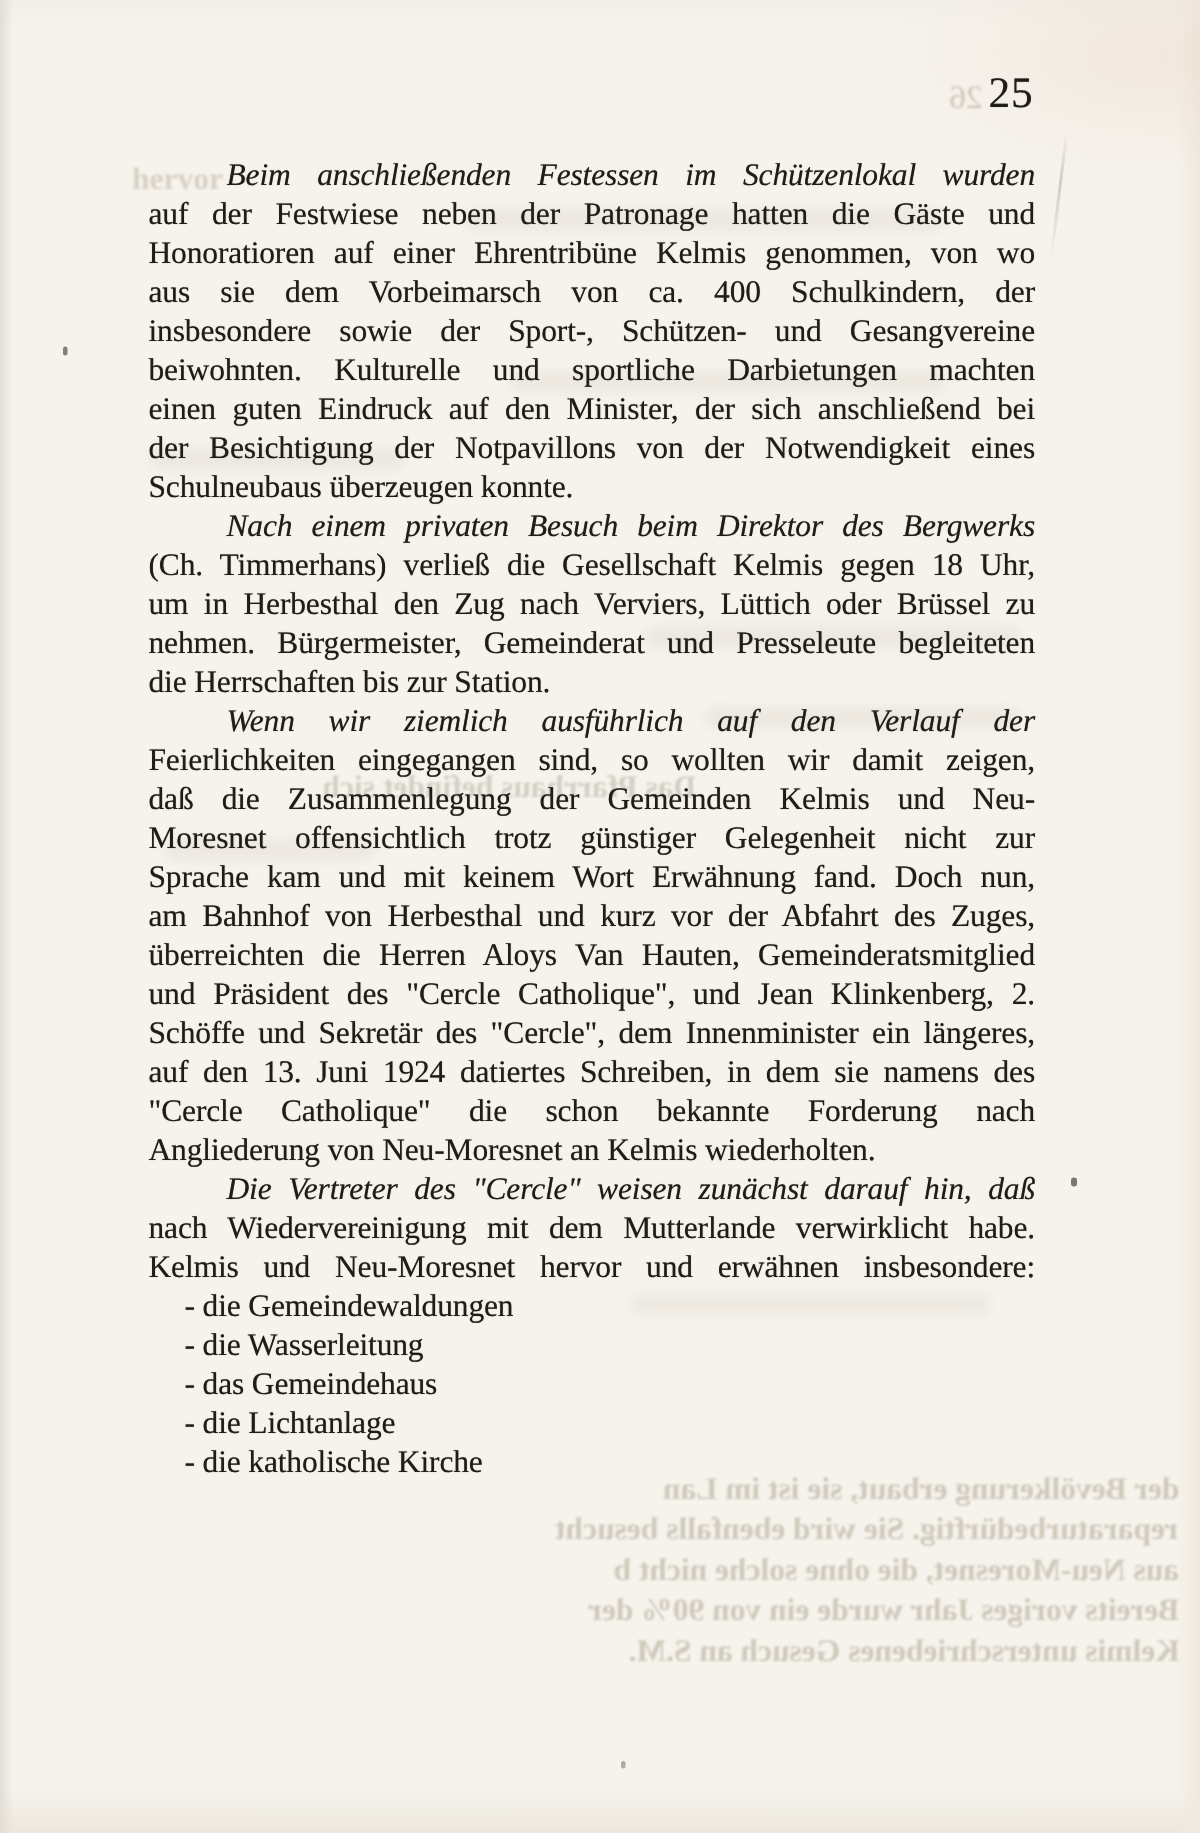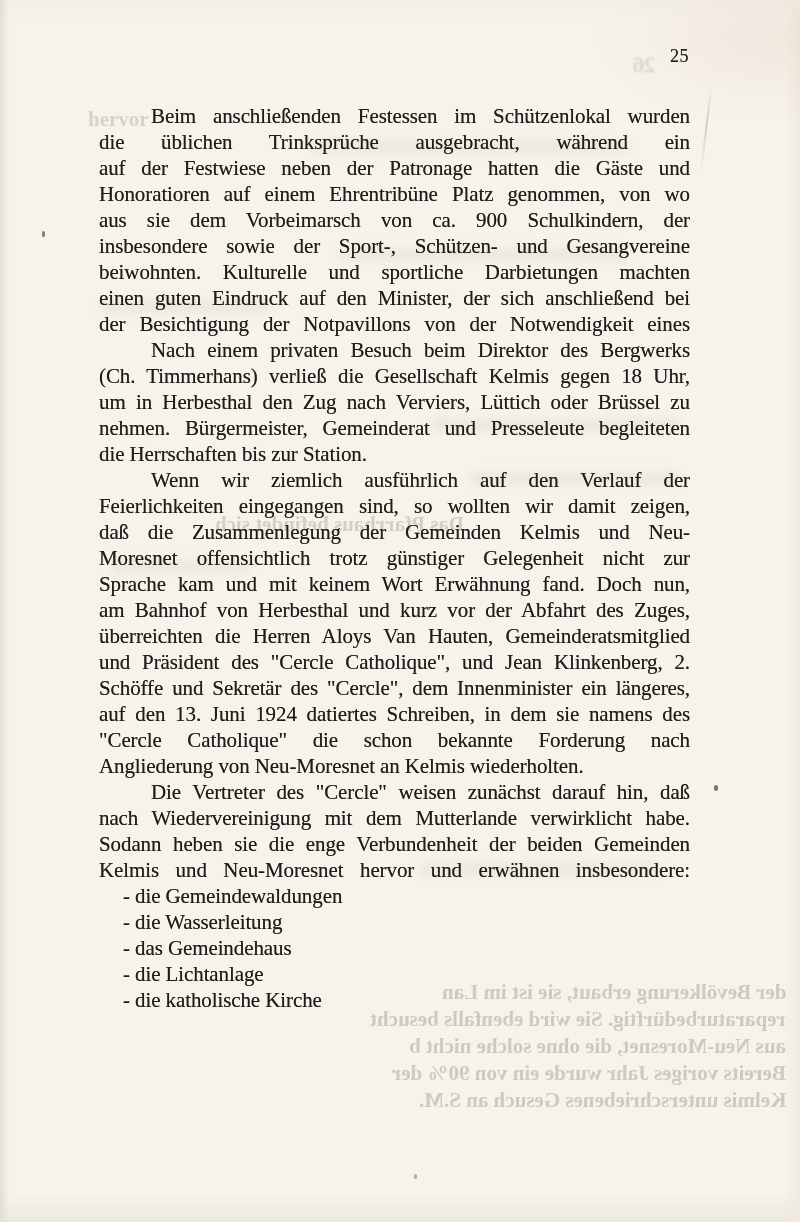--- a/index.html
+++ b/index.html
@@ -18,40 +18,40 @@
       linear-gradient(to top, #ede8df 0px, rgba(246,243,236,0) 30px),
       linear-gradient(to bottom, #f2efe8 0px, rgba(246,243,236,0) 20px),
       #f6f3ec;
     font-family: "Liberation Serif", "DejaVu Serif", serif;
     color: #201c17;
     overflow: hidden;
   }
   .page-number {
     position: absolute;
     top: 46px; right: 111px;
-    font-size: 18px;
+    font-size: 29px;
     letter-spacing: 0.5px;
     text-shadow: 0 0 0.5px rgba(32,28,23,0.6);
   }
   .text-block {
     position: absolute;
     left: 99px; top: 103px;
     width: 591px;
   }
   .line {
     height: 26px;
     line-height: 26px;
     font-size: 21px;
     letter-spacing: -0.1px;
     white-space: nowrap;
     text-align: justify;
     text-align-last: justify;
     text-shadow: 0 0 0.5px rgba(32,28,23,0.65);
   }
-  .line.first { text-indent: 52px; }
+  .line.first { text-indent: 52px; font-style: italic; }
   .line.end { text-align-last: left; white-space: normal; }
   .line.list-item {
     text-align: center;
     text-align-last: left;
     padding-left: 24px;
   }
   .ghost {
     position: absolute;
     font-size: 21px;
     font-weight: bold;
@@ -123,28 +123,28 @@
   <div class="speck s1"></div>
   <div class="speck s2"></div>
   <div class="speck s3"></div>
   <div class="crease"></div>
 
   <div class="page-number">25</div>
 
   <div class="text-block">
 
     <div class="line first">Beim anschließenden Festessen im Schützenlokal wurden</div>
-    <div class="line">die üblichen Trinksprüche ausgebracht, während ein</div>
     <div class="line">auf der Festwiese neben der Patronage hatten die Gäste und</div>
-    <div class="line">Honoratioren auf einem Ehrentribüne Platz genommen, von wo</div>
-    <div class="line">aus sie dem Vorbeimarsch von ca. 900 Schulkindern, der</div>
+    <div class="line">Honoratioren auf einer Ehrentribüne Kelmis genommen, von wo</div>
+    <div class="line">aus sie dem Vorbeimarsch von ca. 400 Schulkindern, der</div>
     <div class="line">insbesondere sowie der Sport-, Schützen- und Gesangvereine</div>
     <div class="line">beiwohnten. Kulturelle und sportliche Darbietungen machten</div>
     <div class="line">einen guten Eindruck auf den Minister, der sich anschließend bei</div>
     <div class="line">der Besichtigung der Notpavillons von der Notwendigkeit eines</div>
+    <div class="line end">Schulneubaus überzeugen konnte.</div>
 
     <div class="line first">Nach einem privaten Besuch beim Direktor des Bergwerks</div>
     <div class="line">(Ch. Timmerhans) verließ die Gesellschaft Kelmis gegen 18 Uhr,</div>
     <div class="line">um in Herbesthal den Zug nach Verviers, Lüttich oder Brüssel zu</div>
     <div class="line">nehmen. Bürgermeister, Gemeinderat und Presseleute begleiteten</div>
     <div class="line end">die Herrschaften bis zur Station.</div>
 
     <div class="line first">Wenn wir ziemlich ausführlich auf den Verlauf der</div>
     <div class="line">Feierlichkeiten eingegangen sind, so wollten wir damit zeigen,</div>
     <div class="line">daß die Zusammenlegung der Gemeinden Kelmis und Neu-</div>
@@ -153,21 +153,20 @@
     <div class="line">am Bahnhof von Herbesthal und kurz vor der Abfahrt des Zuges,</div>
     <div class="line">überreichten die Herren Aloys Van Hauten, Gemeinderatsmitglied</div>
     <div class="line">und Präsident des "Cercle Catholique", und Jean Klinkenberg, 2.</div>
     <div class="line">Schöffe und Sekretär des "Cercle", dem Innenminister ein längeres,</div>
     <div class="line">auf den 13. Juni 1924 datiertes Schreiben, in dem sie namens des</div>
     <div class="line">"Cercle Catholique" die schon bekannte Forderung nach</div>
     <div class="line end">Angliederung von Neu-Moresnet an Kelmis wiederholten.</div>
 
     <div class="line first">Die Vertreter des "Cercle" weisen zunächst darauf hin, daß</div>
     <div class="line">nach Wiedervereinigung mit dem Mutterlande verwirklicht habe.</div>
-    <div class="line">Sodann heben sie die enge Verbundenheit der beiden Gemeinden</div>
     <div class="line">Kelmis und Neu-Moresnet hervor und erwähnen insbesondere:</div>
 
     <div class="line list-item">- die Gemeindewaldungen</div>
     <div class="line list-item">- die Wasserleitung</div>
     <div class="line list-item">- das Gemeindehaus</div>
     <div class="line list-item">- die Lichtanlage</div>
     <div class="line list-item">- die katholische Kirche</div>
 
   </div>
 </div>

